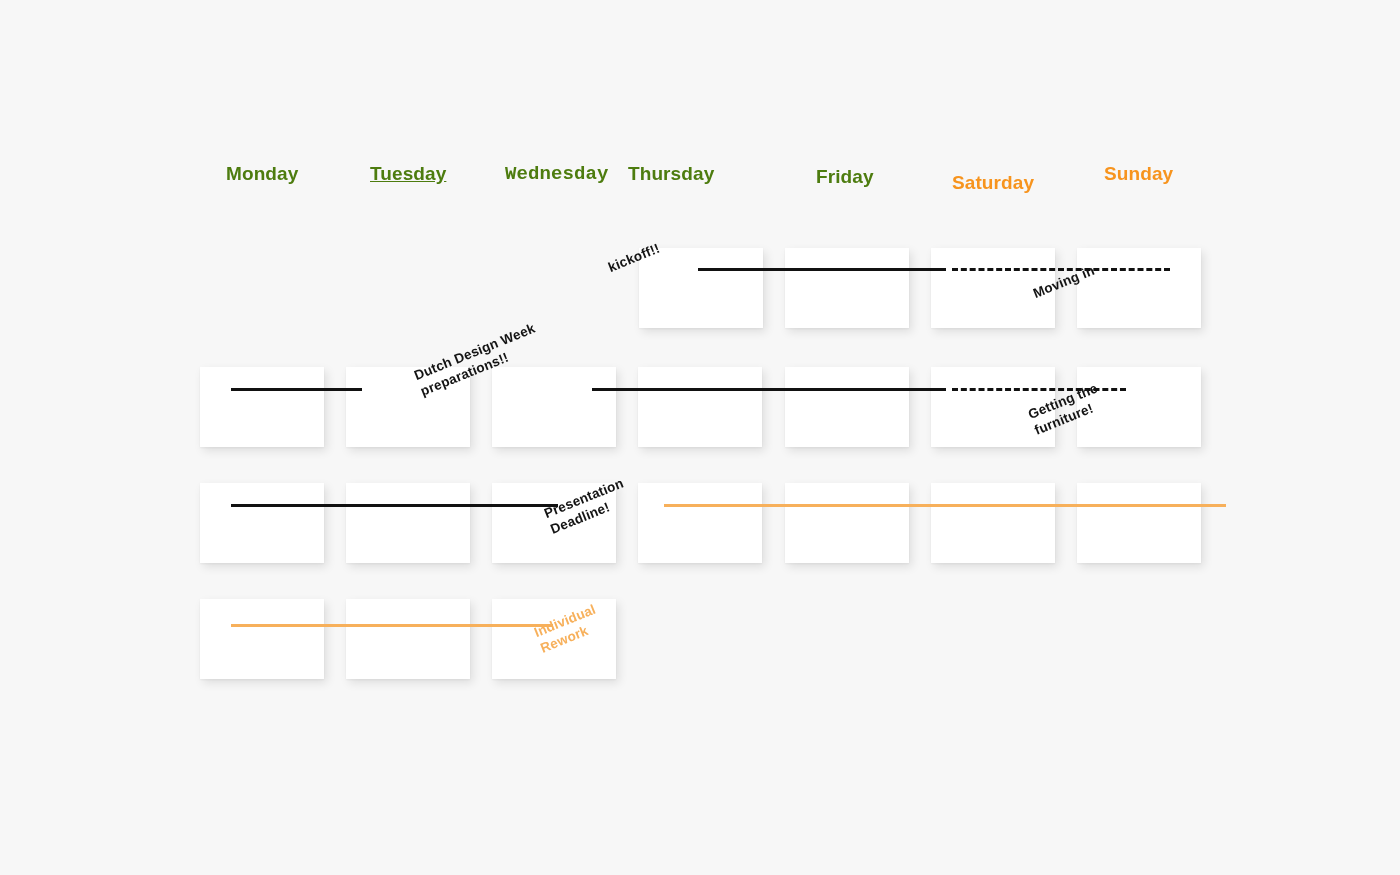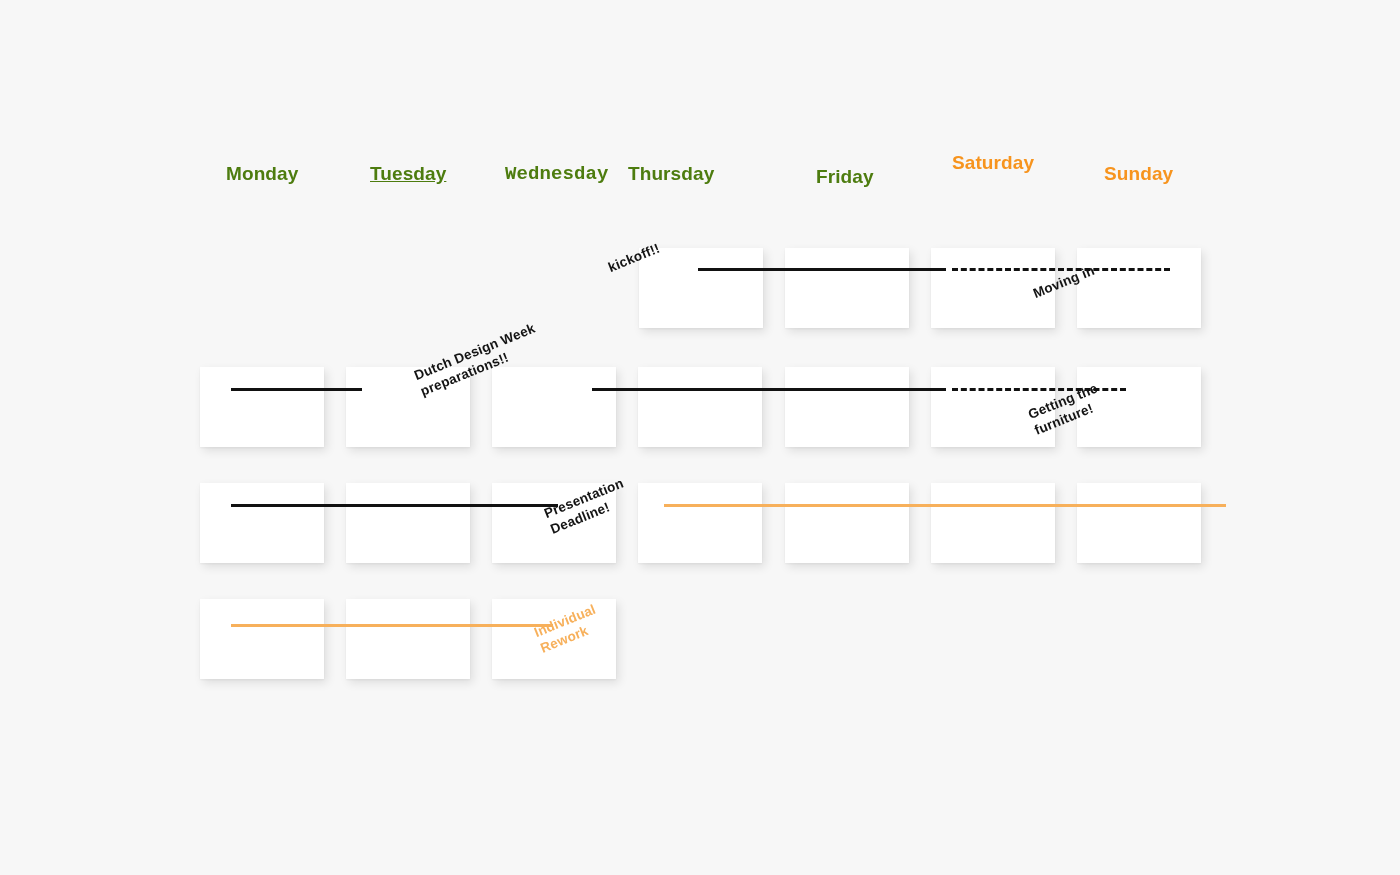--- a/index.html
+++ b/index.html
@@ -78,21 +78,21 @@
 <body>
 
 <div id="board">
 
   <div>
     <div class="day-header" style="left:226px; top:163px;">Monday</div>
     <div class="day-header" style="left:370px; top:163px;text-decoration:underline;">Tuesday</div>
     <div class="day-header" style="left:505px; top:163px;font-family:Liberation Mono, monospace;">Wednesday</div>
     <div class="day-header" style="left:628px; top:163px;">Thursday</div>
     <div class="day-header" style="left:816px; top:166px;">Friday</div>
-    <div class="day-header weekend" style="left:952px; top:152px;">Saturday</div>
+    <div class="day-header weekend" style="left:952px; top:172px;">Saturday</div>
     <div class="day-header weekend" style="left:1104px; top:163px;text-align:right;">Sunday</div>
   </div>
 
   <div>
     <div class="card" style="left:639px; top:248px;"></div>
     <div class="card" style="left:785px; top:248px;"></div>
     <div class="card" style="left:931px; top:248px;"></div>
     <div class="card" style="left:1077px; top:248px;"></div>
 
     <div class="bar solid-black" style="left:698px; top:268px; width:248px;"></div>

